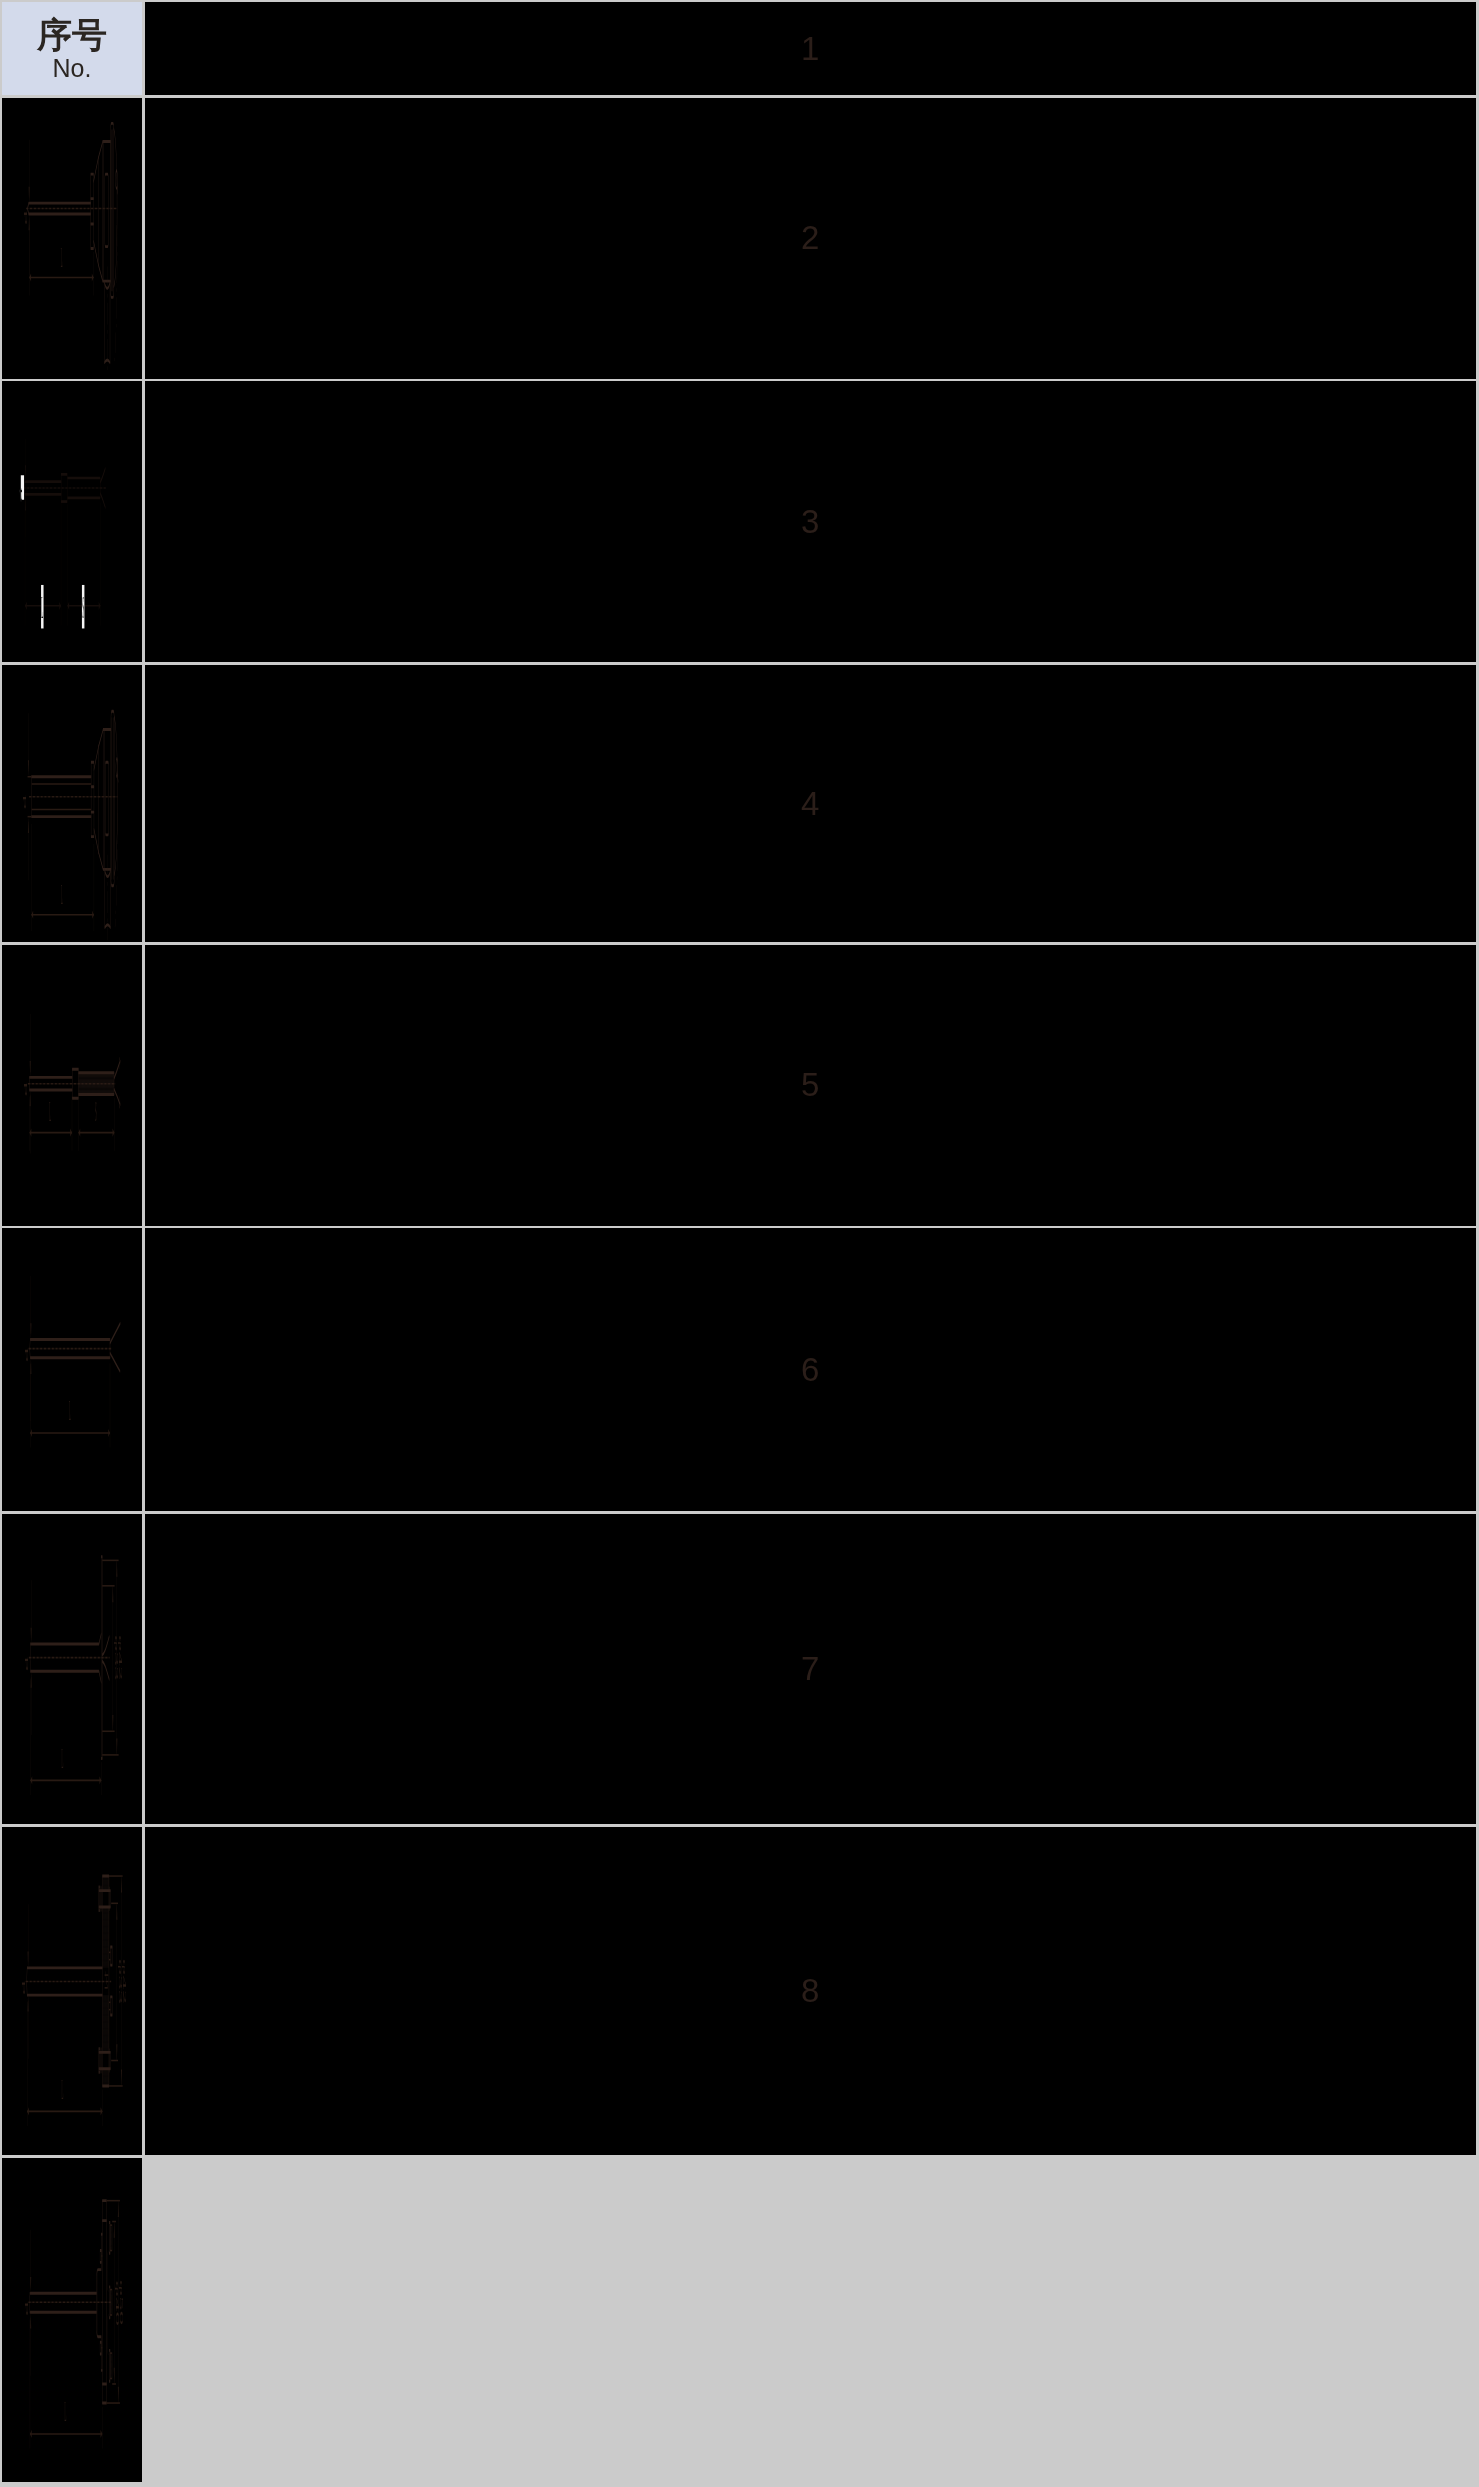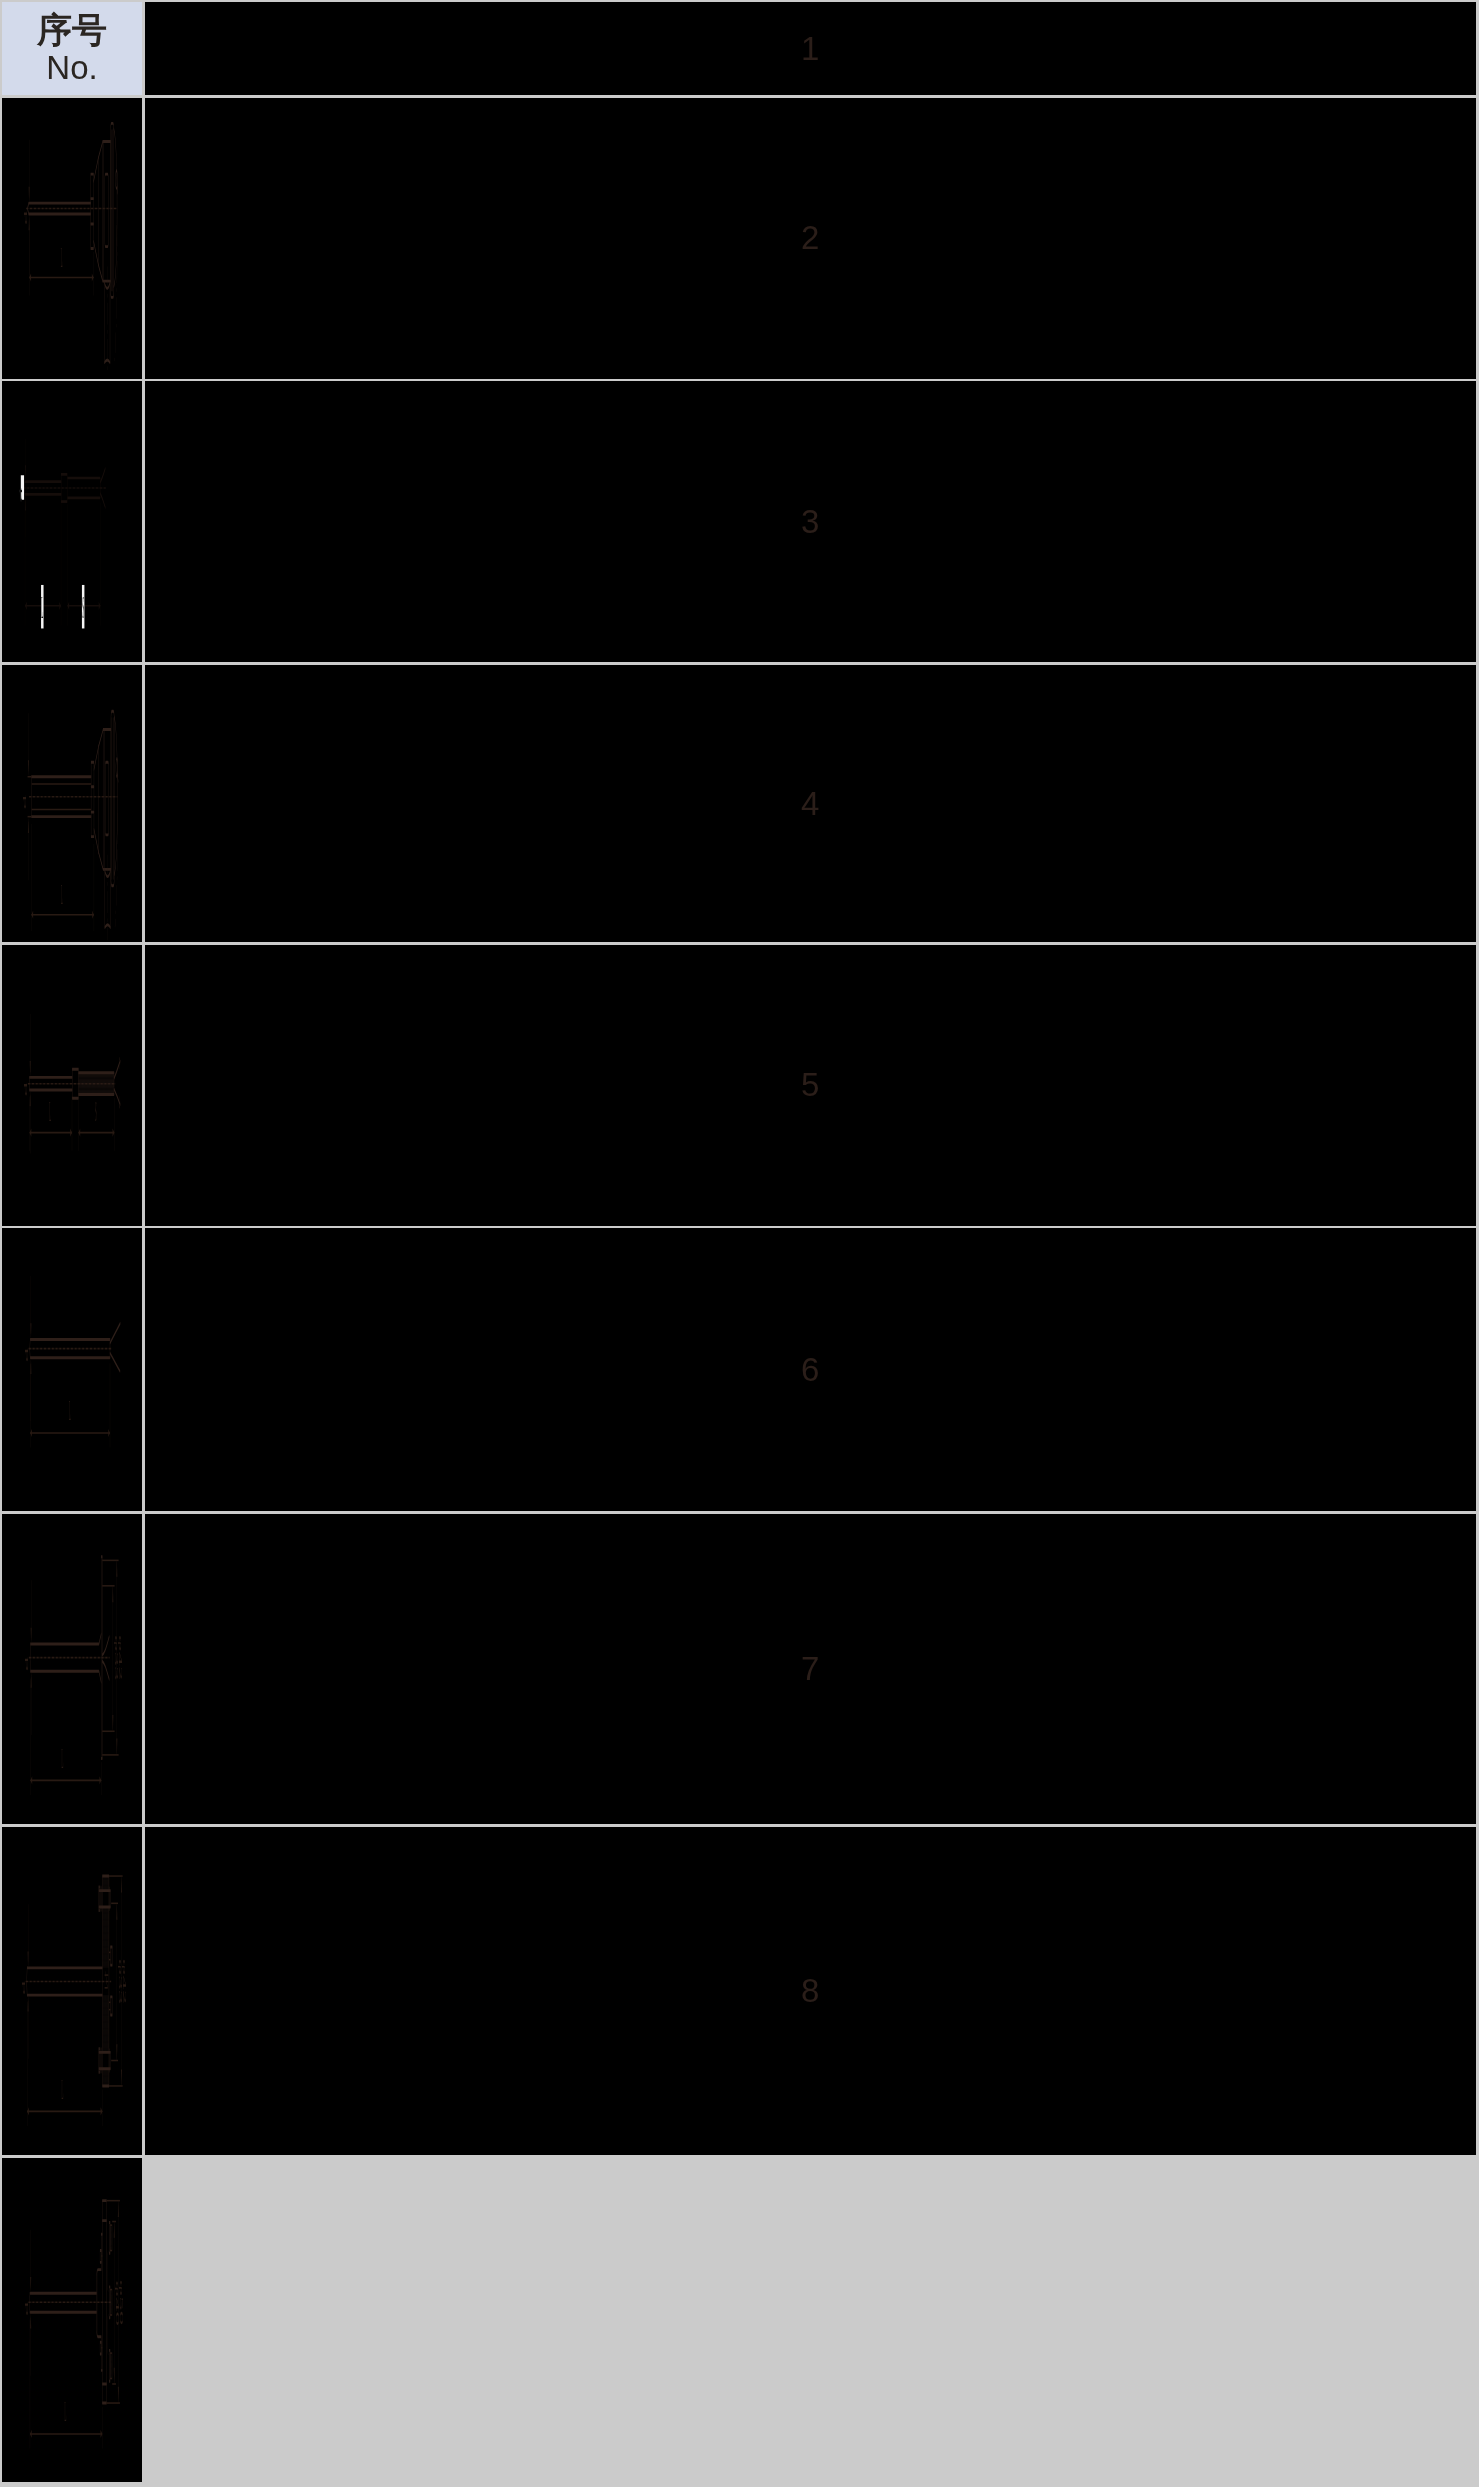--- a/index.html
+++ b/index.html
@@ -6,21 +6,21 @@
   .tbl{
     width:1479px;height:2487px;box-sizing:border-box;
     display:grid;
     grid-template-columns:140px 1331px;
     grid-template-rows:93px 281px 281px 277px 281px 283px 310px 328px 324px;
     gap:2.7px;background:var(--c-grid);border:2.7px solid var(--c-grid);
     font-family:"Liberation Sans",sans-serif;
   }
   .hcell{background:var(--c-head);display:flex;flex-direction:column;align-items:center;justify-content:center;color:var(--c-htext);}
   .hzh{font-size:35px;font-weight:bold;line-height:1.15;text-align:right;}
-  .hen{font-size:33px;line-height:1.1;}
+  .hen{font-size:25px;line-height:1.1;}
   .ncell{background:var(--c-bg);display:flex;align-items:center;justify-content:center;}
   .num{color:var(--c-ntext);font-size:33px;}
   .dcell{background:var(--c-bg);overflow:hidden;}
   svg.dg{width:100%;height:100%;display:block;}
   .ln{stroke:var(--c-line);stroke-width:3.2;fill:none;stroke-linecap:round;stroke-linejoin:round;}
   .dim{stroke:var(--c-dim);stroke-width:1.7;fill:none;}
   .cl{stroke:var(--c-dim);stroke-width:1.7;fill:none;stroke-dasharray:24 6 4 6;}
   .af{fill:var(--c-dim);stroke:none;}
   .dt{fill:var(--c-dim);font-family:"Liberation Serif",serif;font-size:32px;text-anchor:middle;}
   .fln{stroke:var(--c-faint);stroke-width:3;fill:none;}

